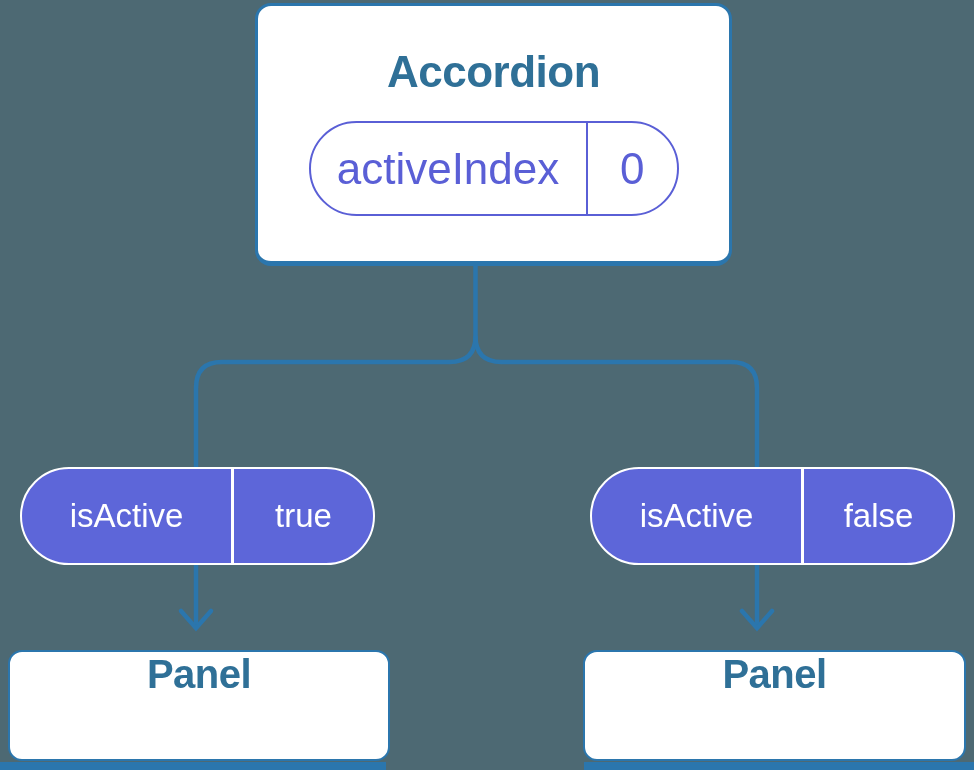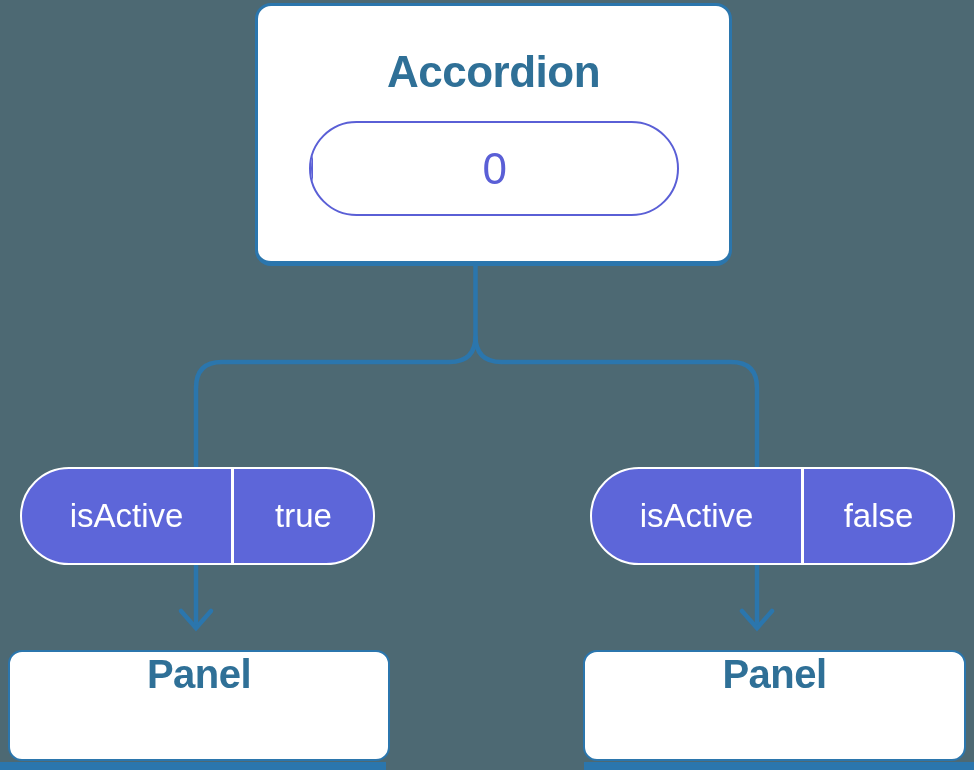--- a/index.html
+++ b/index.html
@@ -141,20 +141,21 @@
     <path d="M475.5 266 L475.5 336"></path>
     <path d="M475.5 336 Q475.5 362 449.5 362 L222 362 Q196 362 196 388 L196 626"></path>
     <path d="M475.5 336 Q475.5 362 501.5 362 L731 362 Q757 362 757 388 L757 626"></path>
     <path class="arrowhead" d="M181 611 L196 628 L211 611"></path>
     <path class="arrowhead" d="M742 611 L757 628 L772 611"></path>
   </svg>
 
   <div class="accordion-card">
     <div class="accordion-title">Accordion</div>
     <div class="state-pill">
+      <div class="cell-name">activeIndex</div>
       <div class="pill-divider"></div>
       <div class="cell-value">0</div>
     </div>
   </div>
 
   <div class="prop-pill left">
     <div class="cell-name">isActive</div>
     <div class="pill-divider"></div>
     <div class="cell-value">true</div>
   </div>

